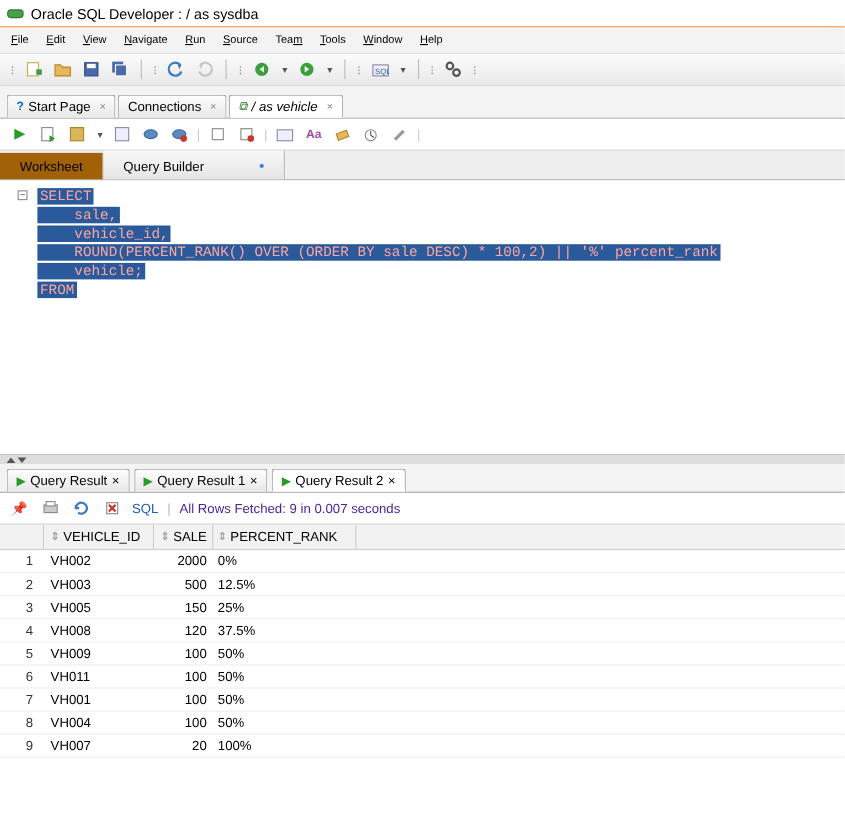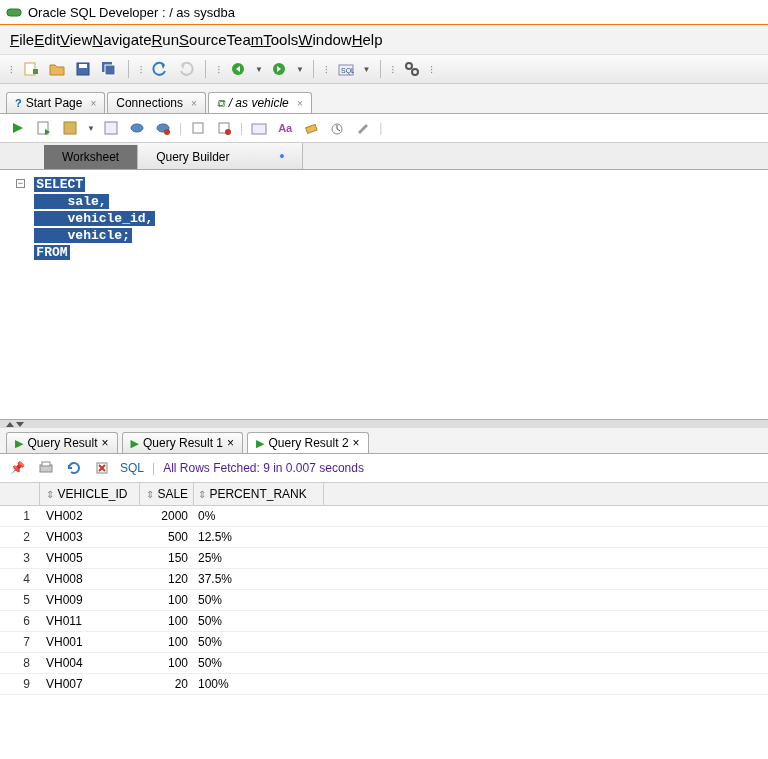--- a/index.html
+++ b/index.html
@@ -15,23 +15,24 @@
     align-items: center;
     padding: 4px 6px;
     gap: 6px;
     background: #fff;
     border-bottom: 1px solid #f97316;
   }
   .title-bar .app-icon svg { display:block; }
   .title-text { font-size: 13px; }
   .menu-bar {
     display: flex;
+    gap: 16px;
     padding: 6px 10px;
     background: #f3f3f3;
-    font-size: 15px;
+    font-size: 10px;
   }
   .menu-item { cursor: default; }
   .menu-item .ul { text-decoration: underline; }
   .toolbar {
     display: flex;
     align-items: center;
     gap: 6px;
     padding: 4px 8px;
     background: linear-gradient(#fbfbfb,#e9e9e9);
     border-top: 1px solid #ddd;
@@ -71,37 +72,36 @@
     display:flex; align-items:flex-end;
     background:#eee;
     border-bottom:1px solid #aaa;
   }
   .ed-tab {
     padding:5px 18px; font-size:12px;
     background: linear-gradient(#f8f8f8,#e5e5e5);
     border-right:1px solid #bbb;
     cursor:pointer;
   }
-  .ed-tab.active { background:#737373;margin-left:44px; }
+  .ed-tab.active { background:#a16207; }
   .qb-dot { color:#3b7cff; font-size:14px; padding-left:50px; }
   .sql-pane {
     background:#fff;
     padding: 6px 0 6px 16px;
     height: 250px;
     overflow:auto;
     border-bottom:1px solid #aaa;
   }
   .fold { display:inline-block; width:9px; height:9px; border:1px solid #888; text-align:center; line-height:7px; font-size:9px; color:#555; margin-right:6px; vertical-align:top; margin-top:3px;}
   .code {
     display:inline-block;
     font-family: "Courier New", monospace;
     font-size:13px;
     line-height:17px;
-    color:#ffffff;
-    font-weight:bold;
+    color:#fca5a5;
   }
   .code .line { white-space:pre; }
   .hl { background:#2a5a9a; padding:0 2px; }
   .splitter { height:8px; background:#ddd; display:flex; align-items:center; padding-left:6px; gap:2px;}
   .splitter span { width:0; height:0; border-left:4px solid transparent; border-right:4px solid transparent; }
   .splitter .up { border-bottom:5px solid #555;}
   .splitter .dn { border-top:5px solid #555;}
   .result-tabs {
     display:flex; align-items:center; gap:4px;
     padding:4px 6px 0 6px; background:#f3f3f3;
@@ -335,20 +335,21 @@
   <div class="ed-tab active">Worksheet</div>
   <div class="ed-tab"><span>Query Builder</span><span class="qb-dot">•</span></div>
 </div>
 
 <div class="sql-pane">
   <span class="fold">−</span>
   <div class="code">
     <div class="line"><span class="hl">SELECT</span></div>
     <div class="line"><span class="hl">    sale,</span></div>
     <div class="line"><span class="hl">    vehicle_id,</span></div>
+    <div class="line"><span class="hl">    ROUND(PERCENT_RANK() OVER (ORDER BY sale DESC) * 100,2) || '%' percent_rank</span></div>
     <div class="line lastline"><span class="hl">    vehicle;</span></div>
     <div class="line"><span class="hl">FROM</span></div>
   </div>
 </div>
 
 <div class="splitter">
   <span class="up"></span>
     <span class="dn"></span>
 </div>
 

